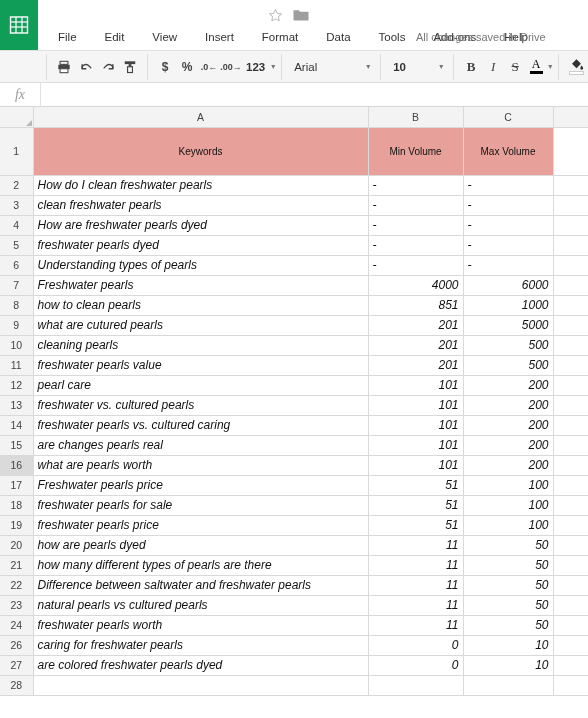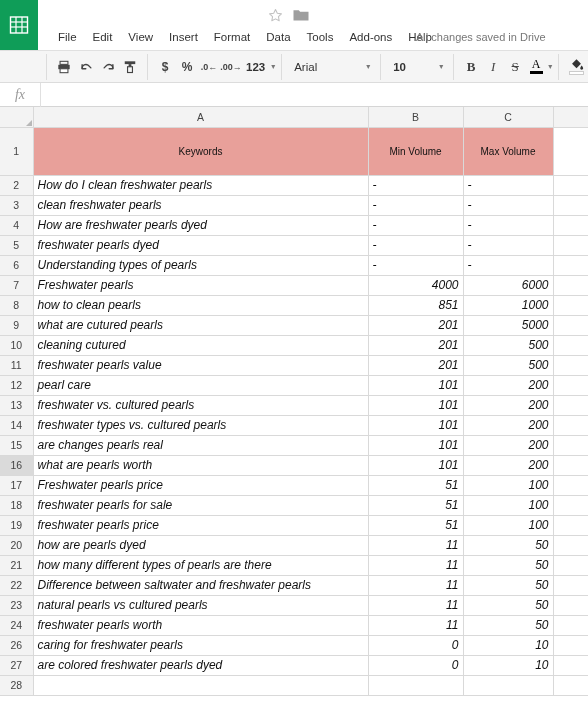--- a/index.html
+++ b/index.html
@@ -31,21 +31,21 @@
     position: absolute; left: 268px; top: 8px;
     width: 15px; height: 15px; color: #bdbdbd;
   }
   #folder-icon {
     position: absolute; left: 293px; top: 8px;
     width: 16px; height: 14px;
   }
 
   #menubar {
     position: absolute; left: 50px; top: 30px;
-    display: flex; align-items: flex-start; gap: 0;
+    display: flex; align-items: flex-start; gap: 12px;
     font-size: 11.5px; color: #333;
   }
   .menu-item {
     padding: 1px 8px; cursor: pointer; white-space: nowrap;
   }
   #save-status {
     position: absolute; left: 416px; top: 31px;
     font-size: 11px; color: #777; white-space: nowrap;
   }
 
@@ -421,21 +421,21 @@
         </tr>
         <tr class="data-row">
           <td class="rowhdr">9</td>
           <td class="cell">what are cutured pearls</td>
           <td class="cell num">201</td>
           <td class="cell num">5000</td>
           <td class="cell empty-col"></td>
         </tr>
         <tr class="data-row">
           <td class="rowhdr">10</td>
-          <td class="cell">cleaning cutured</td>
+          <td class="cell">cleaning pearls</td>
           <td class="cell num">201</td>
           <td class="cell num">500</td>
           <td class="cell empty-col"></td>
         </tr>
         <tr class="data-row">
           <td class="rowhdr">11</td>
           <td class="cell">freshwater pearls value</td>
           <td class="cell num">201</td>
           <td class="cell num">500</td>
           <td class="cell empty-col"></td>
@@ -449,21 +449,21 @@
         </tr>
         <tr class="data-row">
           <td class="rowhdr">13</td>
           <td class="cell">freshwater vs. cultured pearls</td>
           <td class="cell num">101</td>
           <td class="cell num">200</td>
           <td class="cell empty-col"></td>
         </tr>
         <tr class="data-row">
           <td class="rowhdr">14</td>
-          <td class="cell">freshwater types vs. cultured pearls</td>
+          <td class="cell">freshwater pearls vs. cultured caring</td>
           <td class="cell num">101</td>
           <td class="cell num">200</td>
           <td class="cell empty-col"></td>
         </tr>
         <tr class="data-row">
           <td class="rowhdr">15</td>
           <td class="cell">are changes pearls real</td>
           <td class="cell num">101</td>
           <td class="cell num">200</td>
           <td class="cell empty-col"></td>

